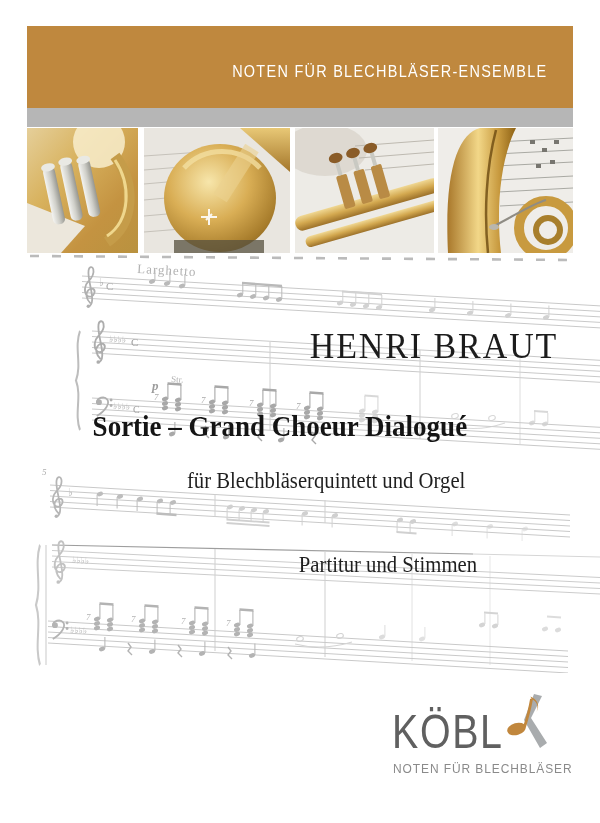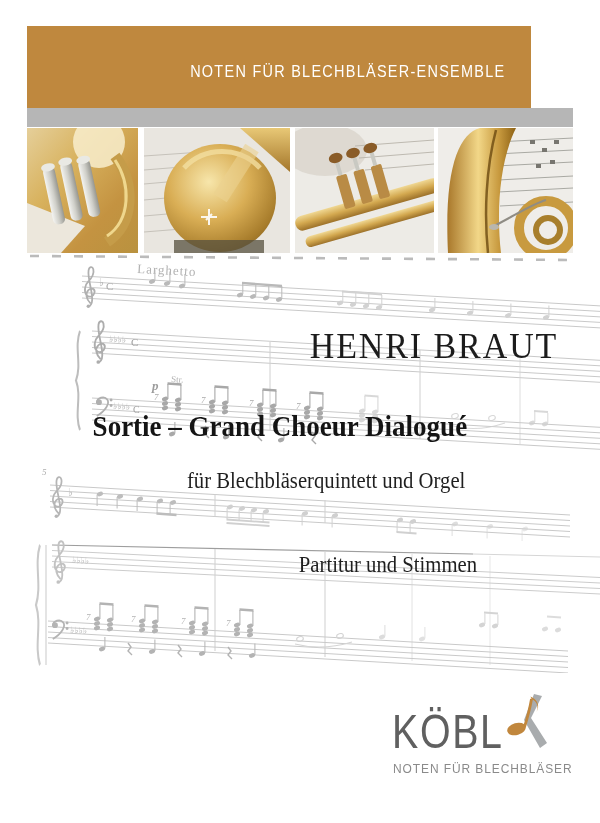--- a/index.html
+++ b/index.html
@@ -1,19 +1,19 @@
 <!DOCTYPE html>
 <html><head>
 <meta charset="utf-8">
 <style>
   html,body{margin:0;padding:0;background:#ffffff;}
   .page{position:relative;width:600px;height:823px;background:#ffffff;overflow:hidden;
         font-family:"Liberation Sans",sans-serif;}
   
-  .banner{position:absolute;left:27px;top:26px;width:504px;height:82px;
+  .banner{position:absolute;left:27px;top:26px;width:546px;height:82px;
           display:flex;align-items:center;justify-content:flex-end;}
   .banner-label{color:#ffffff;font-size:17px;letter-spacing:1.5px;
                 padding-right:30px;padding-top:10px;white-space:nowrap;
                 transform:scaleX(.85);transform-origin:right center;}
   .stripe{position:absolute;left:27px;top:108px;width:546px;height:19px;}
   
   .photos{position:absolute;left:27px;top:128px;width:546px;height:125px;
           display:flex;}
   .photo{height:125px;overflow:hidden;}
   .photo svg{display:block;}

